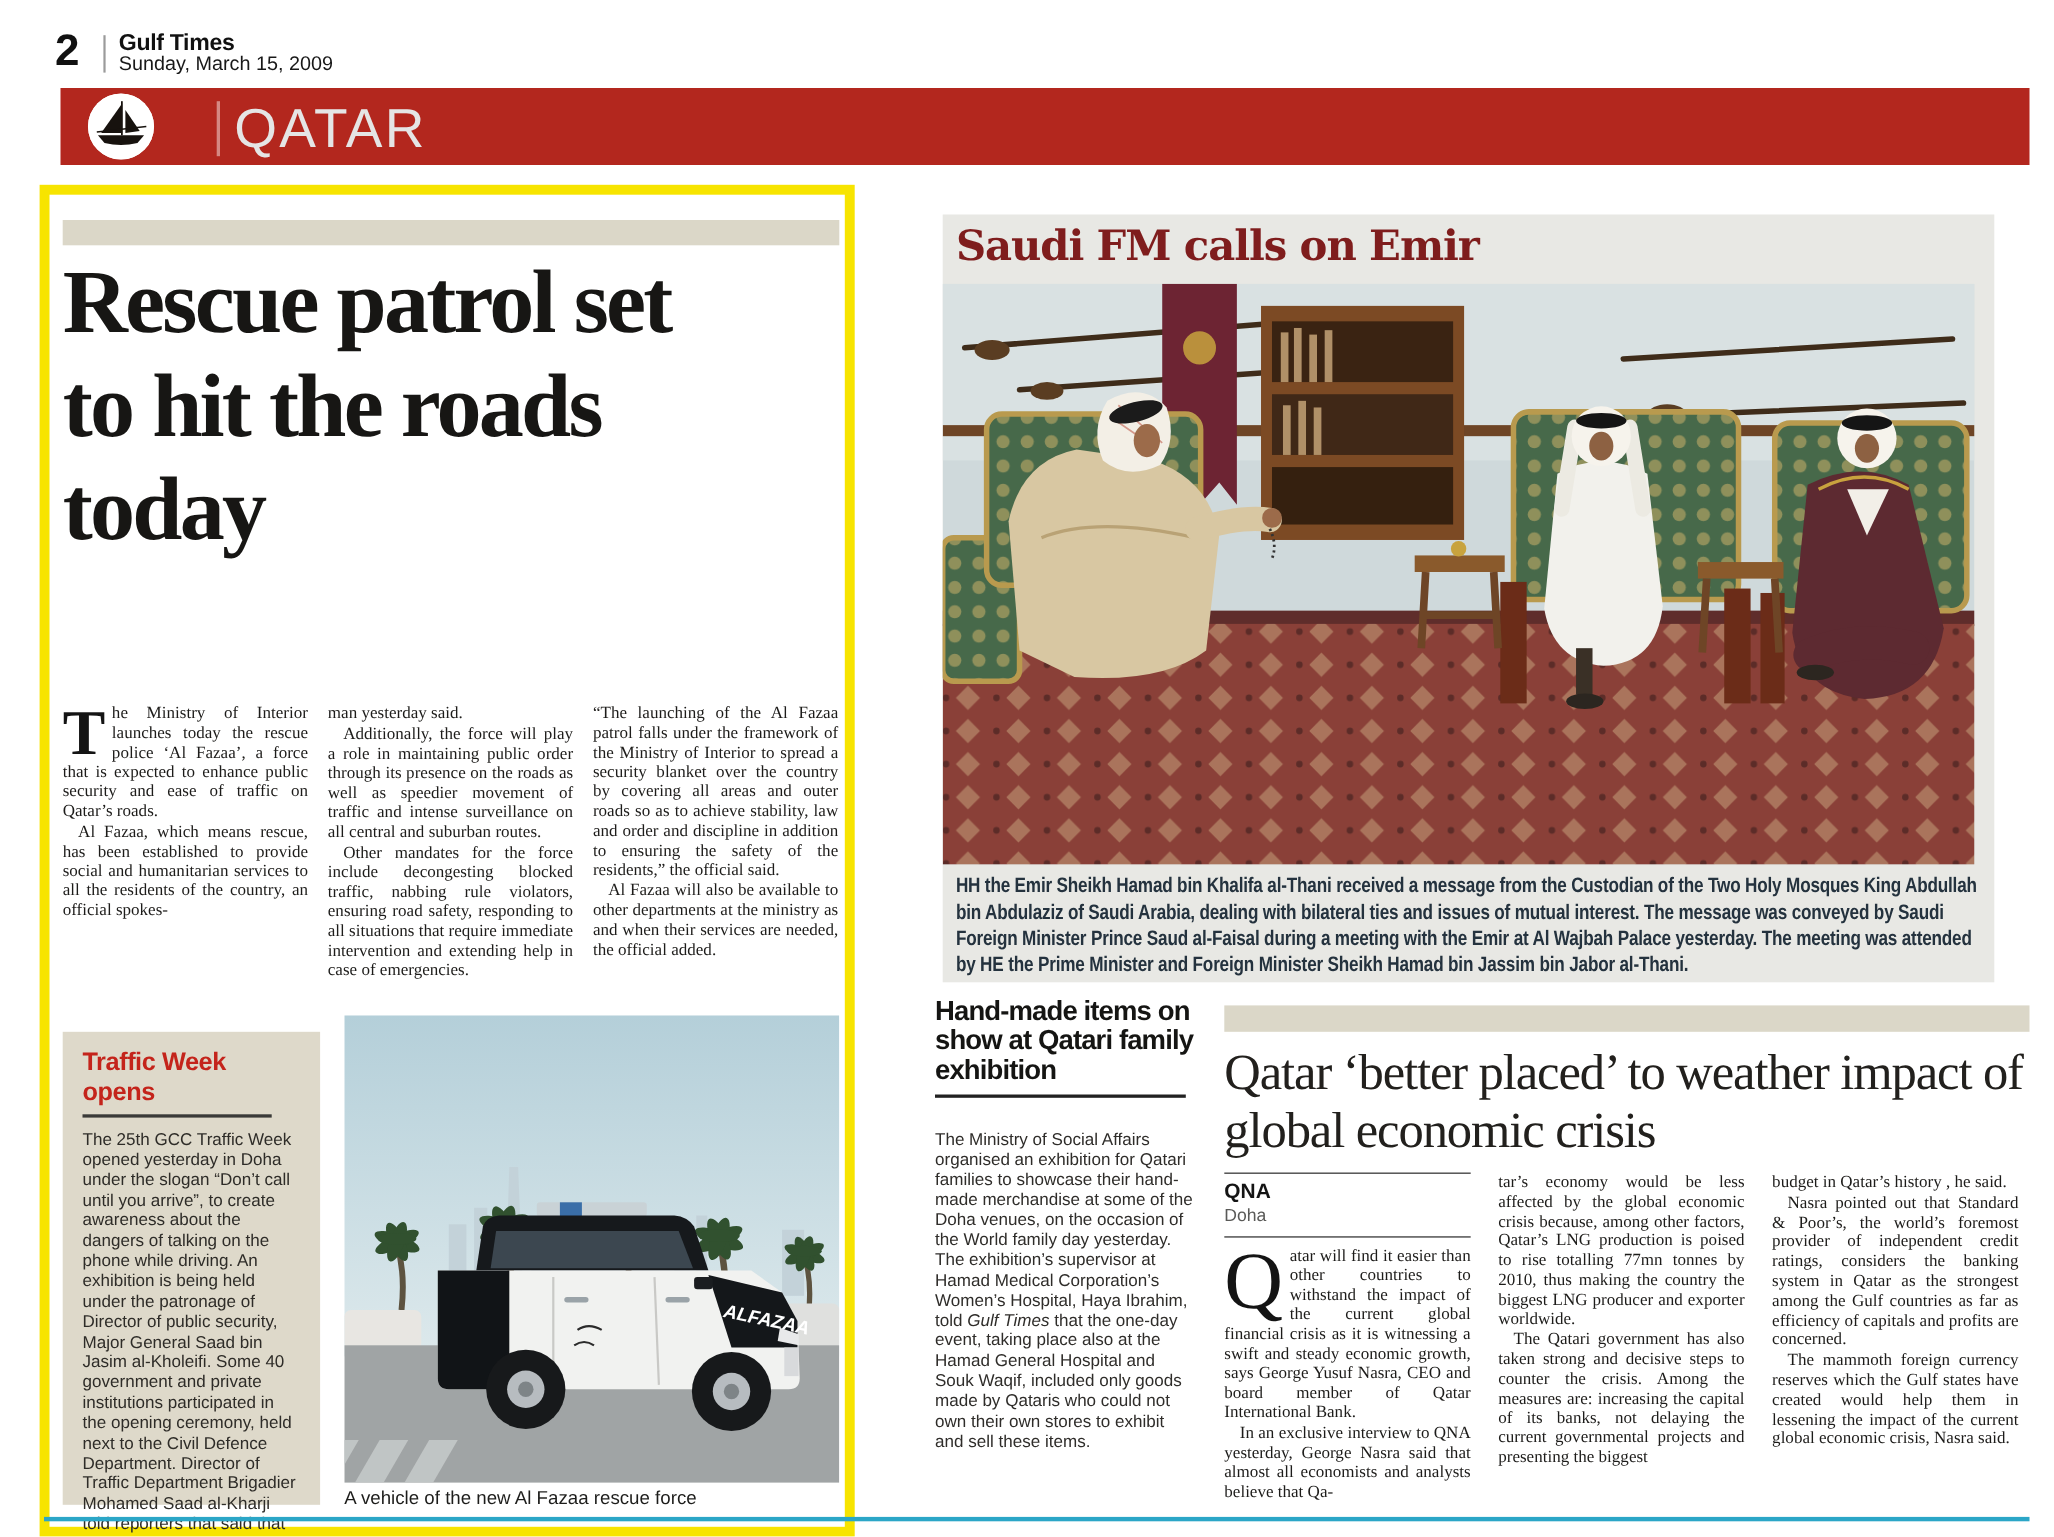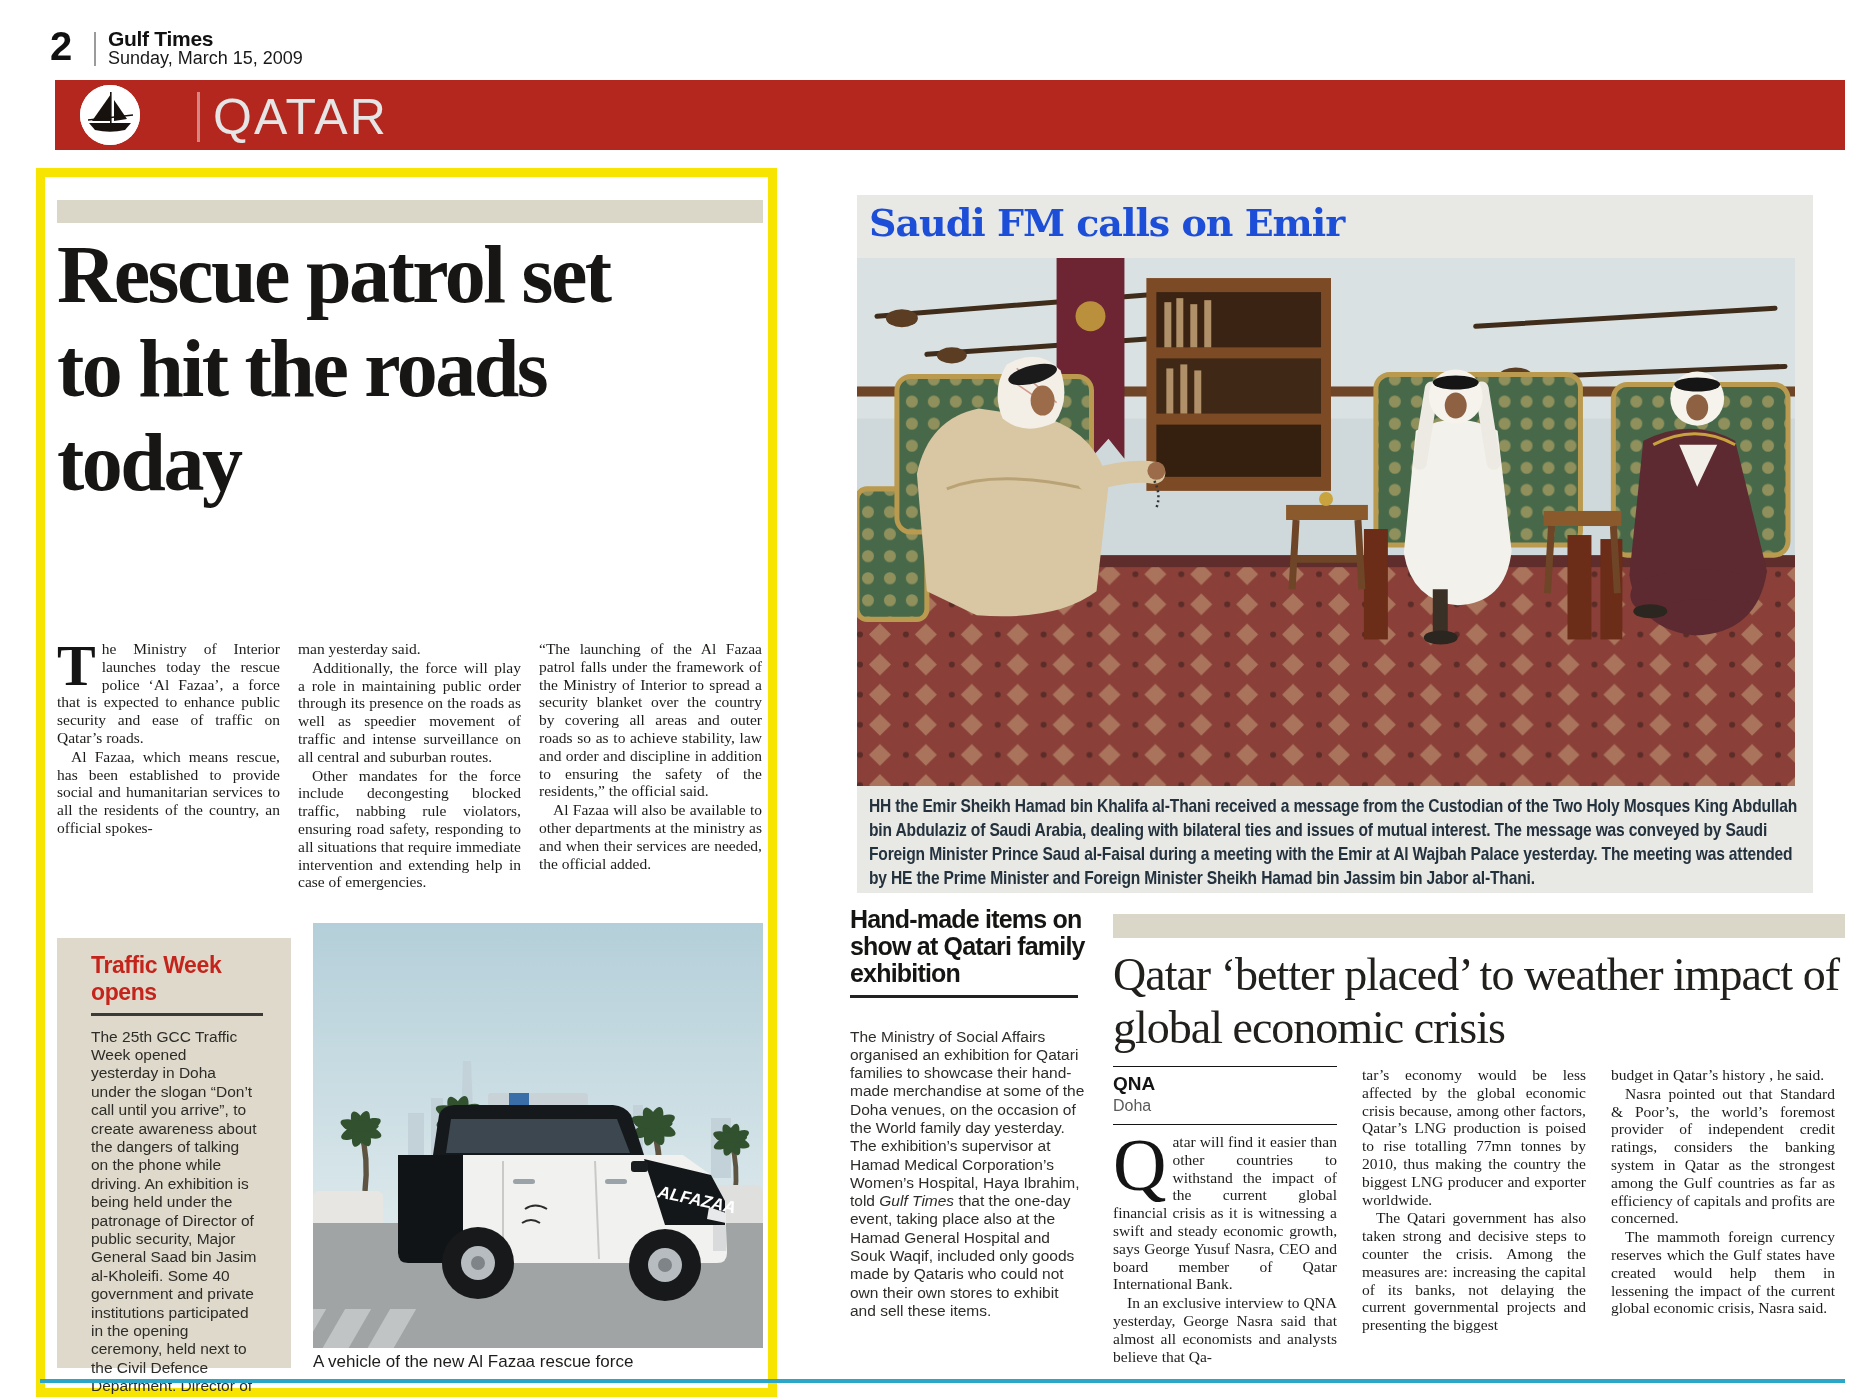--- a/index.html
+++ b/index.html
@@ -39,36 +39,36 @@
                 padding:7px 0 9px 0;margin-bottom:16px;}
   .byline-name{font-size:20px;font-weight:bold;color:#141414;}
   .byline-role{font-size:17px;color:#5a5a58;margin-top:2px;}
   .dropcap-b{float:left;font-family:"Liberation Serif",serif;font-weight:bold;
              font-size:58px;line-height:46px;padding:3px 6px 0 0;color:#141414;}
   .dropcap-n{float:left;font-family:"Liberation Serif",serif;font-weight:normal;
              font-size:74px;line-height:58px;padding:3px 6px 0 0;color:#141414;}
 
   
   #traffic-box{left:57px;top:938px;width:234px;height:430px;background:#ded9ca;box-sizing:border-box;
-               padding:14px 34px;}
+               padding:14px 18px;}
   #traffic-title{font-size:23px;font-weight:bold;color:#c4241b;letter-spacing:-.4px;}
   #traffic-rule{width:172px;height:2.5px;background:#3a3a38;margin:7px 0 12px 0;}
   #traffic-body{font-size:15.5px;line-height:18.4px;color:#2e2c28;}
 
   
   #car-photo{left:313px;top:923px;width:450px;height:425px;}
   #car-caption{left:313px;top:1352px;width:450px;font-size:17px;color:#1d1d1b;}
 
   
   #bottom-rule{left:40px;top:1379px;width:1805px;height:4px;background:#2ba6c7;z-index:6;}
 
   
   #saudi-panel{left:857px;top:195px;width:956px;height:698px;background:#e8e8e4;}
   #saudi-headline{left:869px;top:200px;font-family:"DejaVu Serif",serif;font-weight:bold;
-                  font-size:38px;letter-spacing:-1px;color:#1d4ed8;}
+                  font-size:38px;letter-spacing:-1px;color:#7f1d1d;}
   #emir-photo{left:857px;top:258px;width:938px;height:528px;}
   #saudi-caption{left:869px;top:794px;width:1140px;transform:scaleX(.82);transform-origin:0 0;
                  font-size:19px;line-height:24px;font-weight:bold;color:#24323e;letter-spacing:-.2px;}
 
   
   #handmade{left:850px;top:906px;width:238px;}
   #handmade-headline{font-size:25px;line-height:27px;font-weight:bold;letter-spacing:-.8px;color:#151513;}
   #handmade-rule{width:228px;height:2.5px;background:#222;margin-top:8px;}
   #handmade-body{margin-top:30px;font-size:15.5px;line-height:18.3px;color:#2f2d2a;}
   #handmade-body p{margin:0;}

